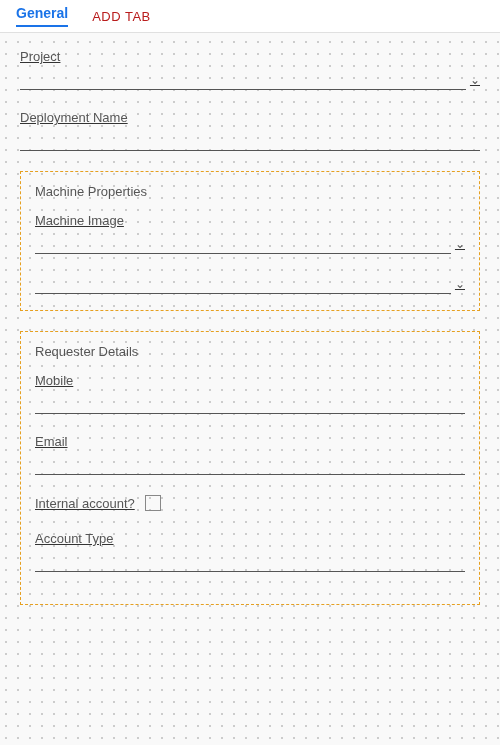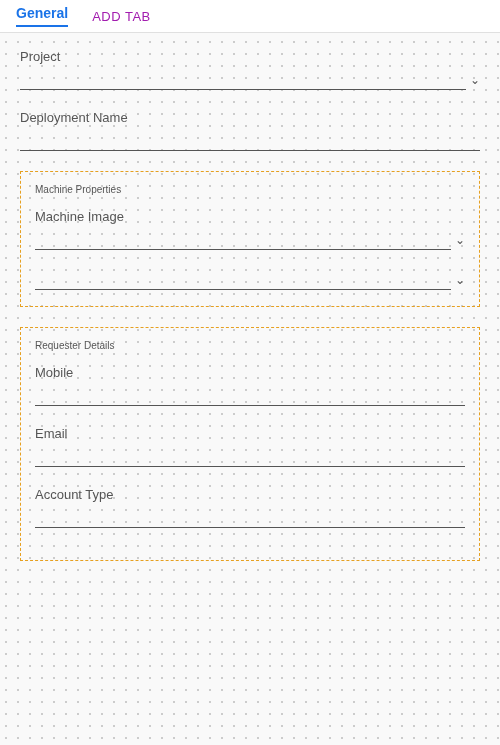--- a/index.html
+++ b/index.html
@@ -40,33 +40,34 @@
       font-weight: 600;
       color: #1a73e8;
       padding-bottom: 4px;
       border-bottom: 2px solid #1a73e8;
       margin-right: 24px;
       cursor: pointer;
     }
 
     .tab-add {
       font-size: 13px;
-      color: #a21caf;
+      color: #b91c1c;
       cursor: pointer;
       letter-spacing: 0.5px;
     }
 
     
     .main-content {
       padding: 16px 20px;
     }
 
     
     .field-group {
       margin-bottom: 20px;
+      text-decoration: underline;
     }
 
     .field-label {
       font-size: 13px;
       color: #555;
       margin-bottom: 6px;
       display: block;
     }
 
     .field-input {
@@ -104,21 +105,21 @@
 
     
     .dashed-section {
       border: 1.5px dashed #e6a020;
       padding: 12px 14px;
       margin-bottom: 20px;
       background: transparent;
     }
 
     .section-title {
-      font-size: 10px;
+      font-size: 13px;
       color: #555;
       margin-bottom: 14px;
       display: block;
     }
 
     
     .checkbox-wrapper {
       display: flex;
       align-items: center;
       gap: 10px;
@@ -184,20 +185,26 @@
       <div class="field-group">
         <label class="field-label">Mobile</label>
         <input type="text" class="field-input" style="">
       </div>
 
       <div class="field-group">
         <label class="field-label">Email</label>
         <input type="text" class="field-input" style="">
       </div>
 
+      <div class="field-group">
+        <div class="checkbox-wrapper">
+          <label class="field-label" style="margin-bottom:0;">Internal account?</label>
+          <div class="checkbox-box"></div>
+        </div>
+      </div>
 
 
       <div class="field-group" style="margin-bottom:20px;">
         <label class="field-label">Account Type</label>
         <input type="text" class="field-input" style="">
       </div>
     </div>
 
   </div>
 </div>

